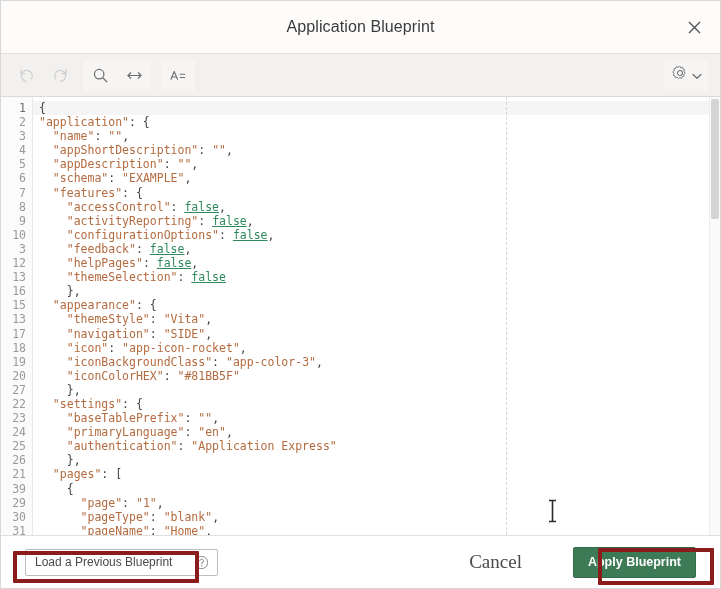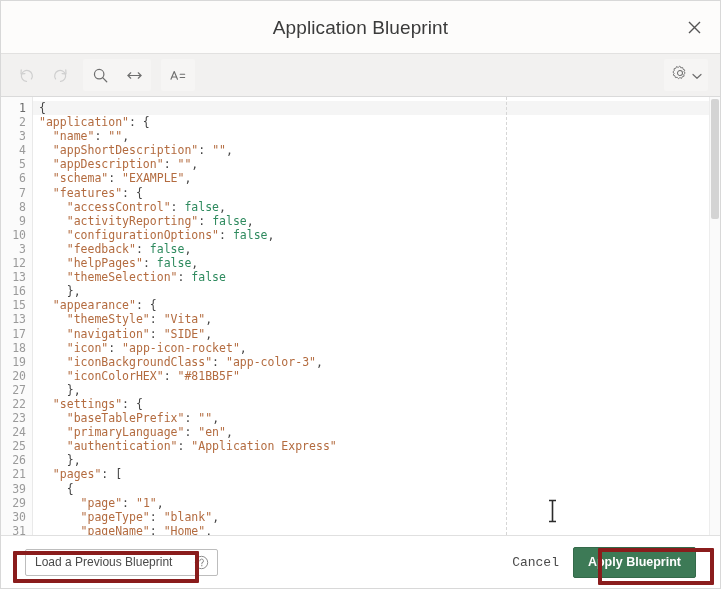--- a/index.html
+++ b/index.html
@@ -28,21 +28,21 @@
   .dlg-header {
     position: relative;
     height: 52px;
     flex: 0 0 52px;
     background: #fdfcfb;
     display: flex;
     align-items: center;
     justify-content: center;
   }
   .dlg-title {
-    font-size: 19px;
+    font-size: 16px;
     color: #3b3b3b;
     font-weight: 400;
     letter-spacing: 0.1px;
     line-height: 1;
   }
   .close-btn {
     position: absolute;
     right: 12px; top: 12px;
     width: 28px; height: 28px;
     display: flex;
@@ -139,21 +139,21 @@
     line-height: 14.1px;
     height: 14.1px;
     white-space: pre;
     color: #3f3f3f;
     padding-left: 6px;
   }
   .code-line.active { background: #f5f5f5; }
 
   .tok-key   { color: #b36b3f; }
   .tok-str   { color: #b36b3f; }
-  .tok-bool  { color: #2e8a5e; }
+  .tok-bool  { color: #2e8a5e; text-decoration: underline; }
   .tok-punc  { color: #444444; }
 
   .ruler {
     position: absolute;
     top: 0; bottom: 0;
     left: 505px;
     width: 0;
     border-left: 1px dashed #d6d6d6;
     pointer-events: none;
   }
@@ -210,38 +210,39 @@
     color: #4a4a4a;
     cursor: pointer;
     font-family: "Liberation Sans", sans-serif;
     white-space: nowrap;
   }
   .btn-load .help-ic { margin-left: 22px; display: flex; align-items: center; }
 
   .btn-cancel {
     background: transparent;
     border: none;
-    font-size: 13px;
+    font-size: 19px;
     color: #4a4a4a;
     padding: 6px 14px;
     cursor: pointer;
-    font-family: Liberation Mono, monospace;
+    font-family: Liberation Serif, serif;
   }
   .btn-apply {
     background: #3d7a56;
     border: 1px solid #346a4a;
     border-radius: 2px;
     color: #ffffff;
     font-size: 12.5px;
     font-weight: bold;
     padding: 0 14px;
     height: 31px;
     cursor: pointer;
     font-family: "Liberation Sans", sans-serif;
     white-space: nowrap;
+    margin-left: 37px;
   }
 
   
   .annot {
     position: absolute;
     border: 4px solid #8a1c1c;
     pointer-events: none;
     border-radius: 1px;
   }
   #annot-load  { left: 12px;  top: 550px; width: 186px; height: 32px; }

